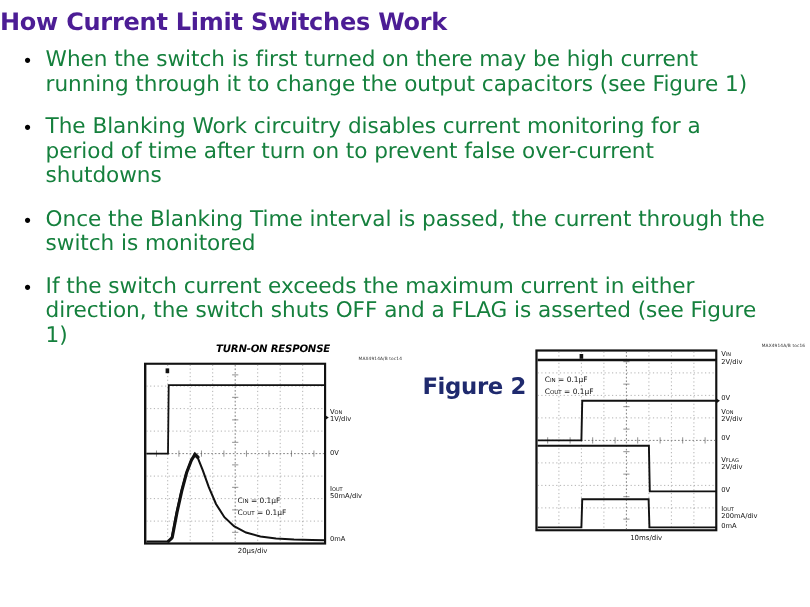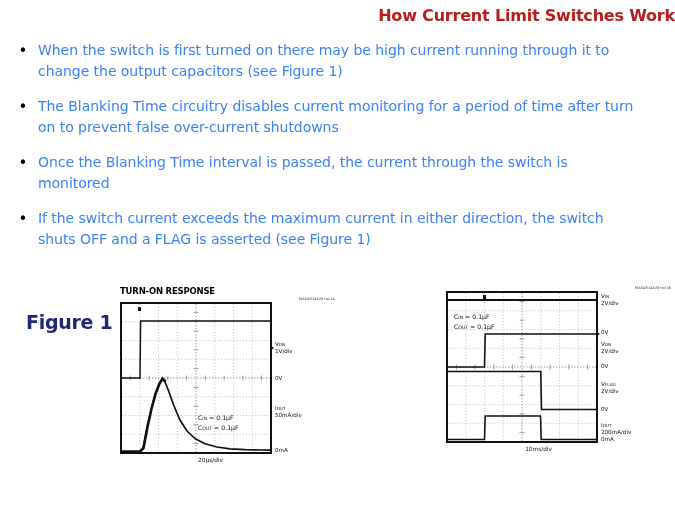--- a/index.html
+++ b/index.html
@@ -5,37 +5,37 @@
   html,body{margin:0;padding:0;}
   body{
     width:675px;height:506px;background:#ffffff;
     font-family:"DejaVu Sans","Liberation Sans",sans-serif;
     color:#000;overflow:hidden;position:relative;
   }
   #slide{position:relative;width:675px;height:506px;}
 
   .slide-title{
     position:absolute;top:6px;left:0;width:675px;
-    text-align:right;font-weight:bold;font-size:16px;
-    letter-spacing:-0.2px;color:#b91c1c;
+    text-align:left;font-weight:bold;font-size:20px;
+    letter-spacing:-0.2px;color:#4c1d95;
   }
 
   .bullets{position:absolute;top:40px;left:8px;width:660px;}
   .bullet{
     display:flex;align-items:flex-start;
     margin-bottom:15px;
   }
   .bullet-mark{
     width:30px;flex:0 0 30px;text-align:center;
     font-size:15px;line-height:20px;color:#000;
     padding-top:1px;
   }
   .bullet-text{
-    flex:1 1 auto;font-size:14px;line-height:20.5px;
-    color:#3b82f6;padding-right:26px;letter-spacing:-0.05px;
+    flex:1 1 auto;font-size:18px;line-height:20.5px;
+    color:#15803d;padding-right:26px;letter-spacing:-0.05px;
   }
 
   
   .figures{position:absolute;top:286px;left:0;width:675px;height:220px;}
 
   .fig-block{position:absolute;top:0;height:220px;}
   #fig1-block{left:12px;width:330px;}
   #fig2-block{left:342px;width:333px;}
 
   .fig-caption{
@@ -44,22 +44,22 @@
     letter-spacing:-0.3px;
   }
   #fig1-block .fig-caption{left:14px;}
   #fig2-block .fig-caption{left:10px;}
 
   .scope{position:absolute;top:0;}
   #fig1-scope{left:108px;width:215px;}
   #fig2-scope{left:104px;width:225px;}
 
   .scope-title{
-    font-weight:bold;font-size:8.5px;
-    letter-spacing:-0.2px;margin-bottom:1px;position:relative;
+    font-weight:bold;font-size:8.5px;text-align:center;
+    letter-spacing:-0.2px;margin-bottom:1px;position:relative;font-style:italic;
   }
   .toc-code{
     font-size:3.6px;color:#333;text-align:right;
     letter-spacing:0.1px;line-height:5px;height:5px;
   }
   .scope-body{position:relative;display:flex;}
   .grid-wrap{position:relative;}
   .grid-svg{display:block;}
   .side-labels{
     position:relative;flex:1 1 auto;
@@ -96,40 +96,39 @@
 
   <div class="bullets">
 
     <div class="bullet">
       <div class="bullet-mark">•</div>
       <div class="bullet-text">When the switch is first turned on there may be high current running through it to change the output capacitors (see Figure 1)</div>
     </div>
 
     <div class="bullet">
       <div class="bullet-mark">•</div>
-      <div class="bullet-text">The Blanking Time circuitry disables current monitoring for a period of time after turn on to prevent false over-current shutdowns</div>
+      <div class="bullet-text">The Blanking Work circuitry disables current monitoring for a period of time after turn on to prevent false over-current shutdowns</div>
     </div>
 
     <div class="bullet">
       <div class="bullet-mark">•</div>
       <div class="bullet-text">Once the Blanking Time interval is passed, the current through the switch is monitored</div>
     </div>
 
     <div class="bullet">
       <div class="bullet-mark">•</div>
       <div class="bullet-text">If the switch current exceeds the maximum current in either direction, the switch shuts OFF and a FLAG is asserted (see Figure 1)</div>
     </div>
 
   </div>
 
   <div class="figures">
 
     <div class="fig-block" id="fig1-block">
 
-      <div class="fig-caption">Figure 1</div>
 
       <div class="scope" id="fig1-scope">
 
         <div class="scope-title">TURN-ON RESPONSE</div>
         <div class="toc-code">MAX4914A/B toc14</div>
 
         <div class="scope-body">
 
           <div class="grid-wrap">
             <svg class="grid-svg" width="152" height="152" viewBox="0 0 152 152">
@@ -210,20 +209,21 @@
 
         </div>
 
         <div class="xaxis">20µs/div</div>
 
       </div>
     </div>
 
     <div class="fig-block" id="fig2-block">
 
+      <div class="fig-caption">Figure 2</div>
 
       <div class="scope" id="fig2-scope">
 
         <div class="toc-code">MAX4914A/B toc16</div>
 
         <div class="scope-body">
 
           <div class="grid-wrap">
             <svg class="grid-svg" width="152" height="152" viewBox="0 0 152 152">
               <rect x="1" y="1" width="150" height="150" fill="#ffffff" stroke="#111" stroke-width="2"></rect>

